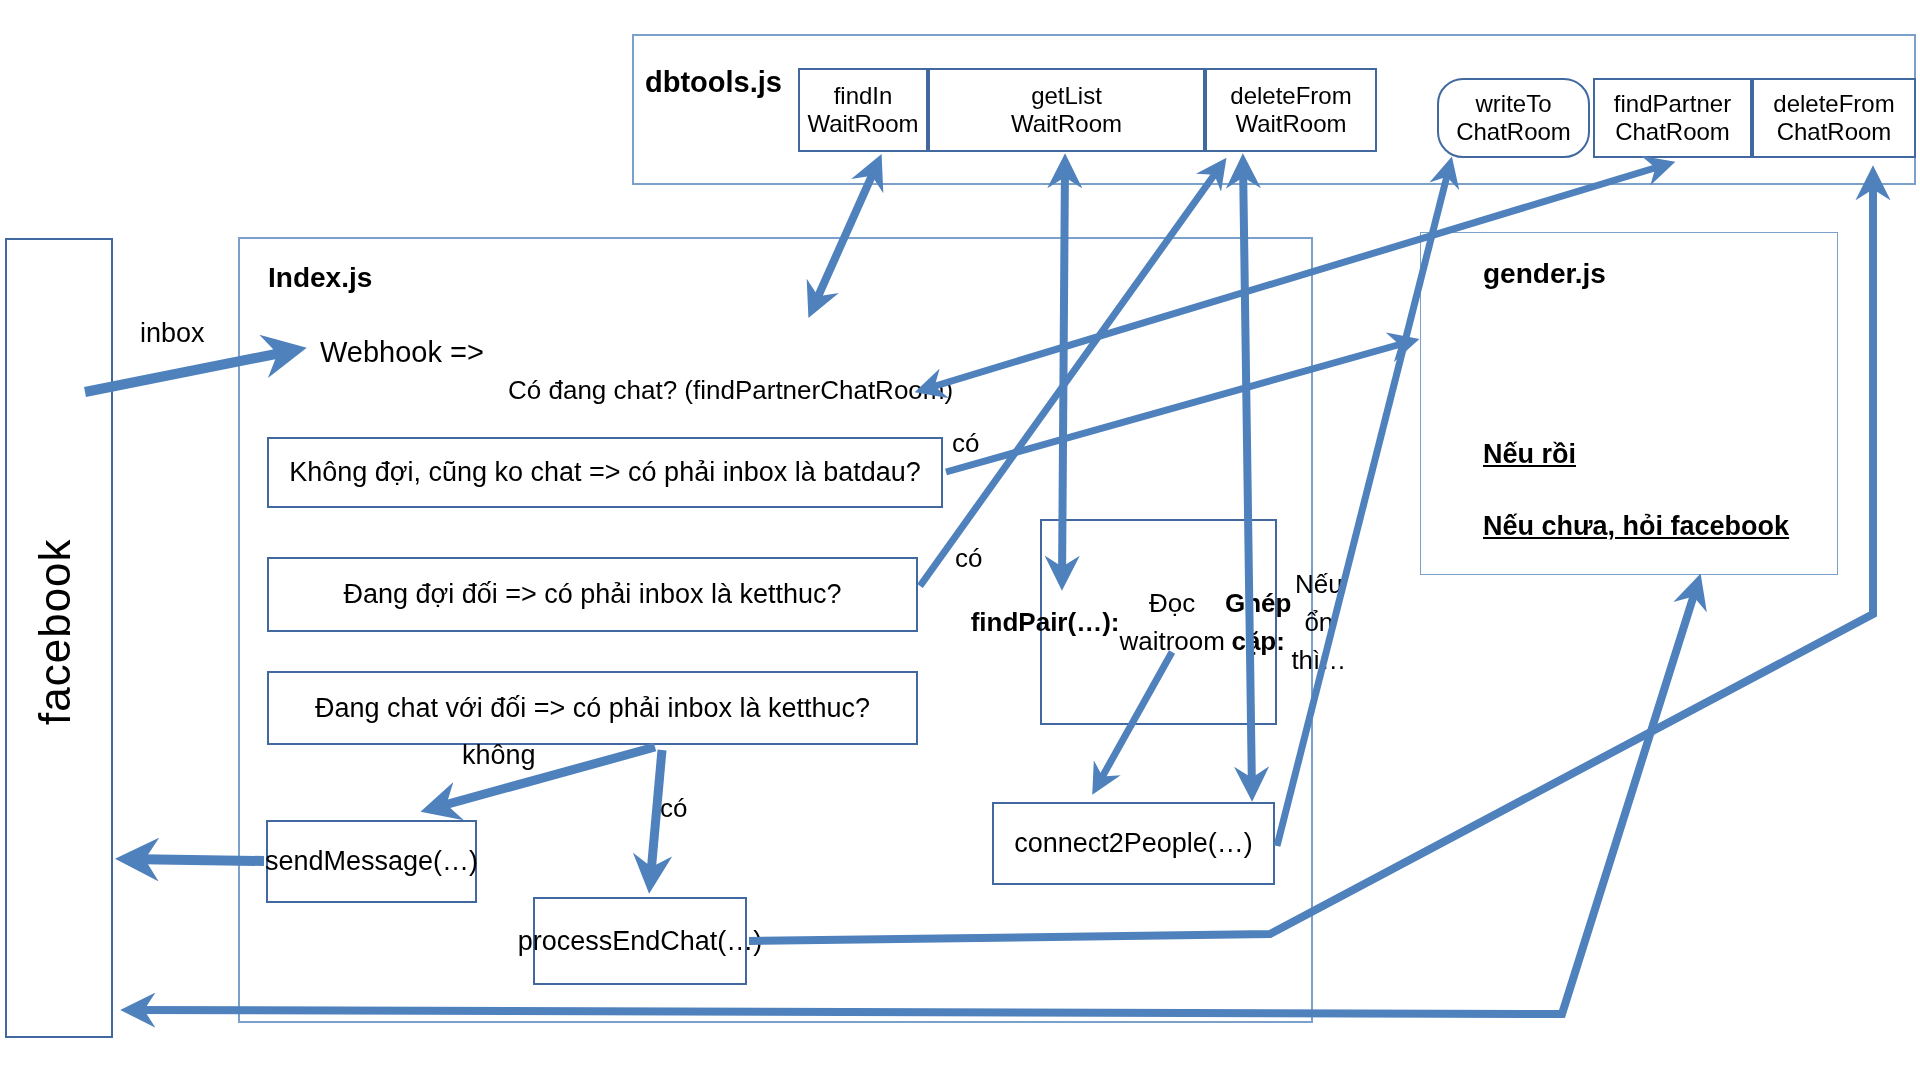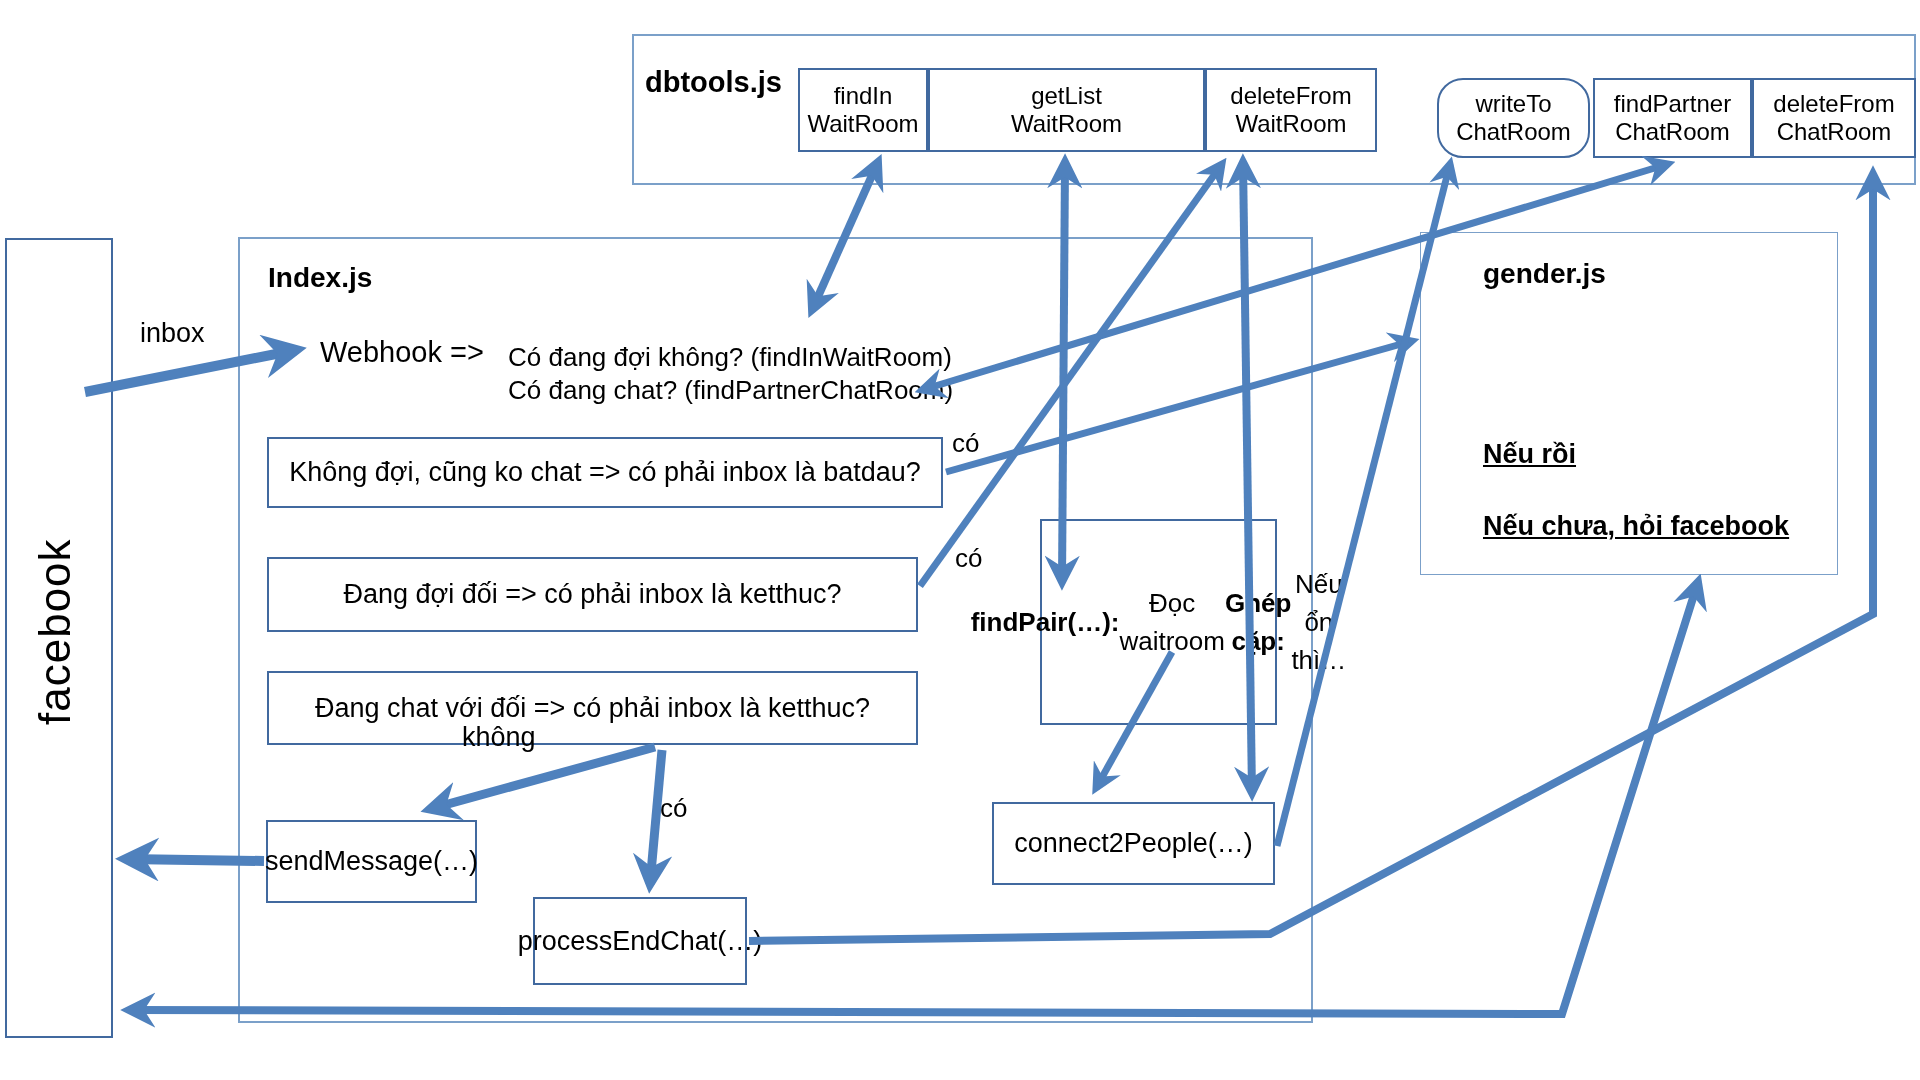--- a/index.html
+++ b/index.html
@@ -66,21 +66,20 @@
   </div>
   <div class="method-box" style="left:1752px;top:78px;width:164px;height:80px;">
     <span>deleteFrom</span>
     <span>ChatRoom</span>
   </div>
 
   <div class="container" style="left:238px;top:237px;width:1075px;height:786px;"></div>
   <div class="module-title" style="left:268px;top:262px;">Index.js</div>
 
   <div class="free-text" style="left:320px;top:336px;font-size:29px;">Webhook =&gt;</div>
-  <div class="free-text" style="left:508px;top:341px;">Có đang đợi không? (findInWaitRoom)</div>
   <div class="free-text" style="left:508px;top:374px;">Có đang chat? (findPartnerChatRoom)</div>
 
   <div class="box" style="left:267px;top:437px;width:676px;height:71px;">
     <span>Không đợi, cũng ko chat =&gt; có phải inbox là batdau?</span>
   </div>
   <div class="box" style="left:267px;top:557px;width:651px;height:75px;">
     <span>Đang đợi đối =&gt; có phải inbox là ketthuc?</span>
   </div>
   <div class="box" style="left:267px;top:671px;width:651px;height:74px;">
     <span>Đang chat với đối =&gt; có phải inbox là ketthuc?</span>
@@ -104,21 +103,21 @@
   </div>
 
   <div class="container" style="left:1420px;top:232px;width:418px;height:343px;border-width:1.5px;"></div>
   <div class="module-title" style="left:1483px;top:258px;">gender.js</div>
   <div class="free-text bold-underline" style="left:1483px;top:438px;font-size:27px;">Nếu rồi</div>
   <div class="free-text bold-underline" style="left:1483px;top:510px;font-size:27px;">Nếu chưa, hỏi facebook</div>
 
   <div class="edge-label" style="left:140px;top:318px;font-size:27px;">inbox</div>
   <div class="edge-label" style="left:952px;top:428px;">có</div>
   <div class="edge-label" style="left:955px;top:543px;">có</div>
-  <div class="edge-label" style="left:462px;top:722px;font-size:27px;">không</div>
+  <div class="edge-label" style="left:462px;top:740px;font-size:27px;">không</div>
   <div class="edge-label" style="left:660px;top:793px;">có</div>
 
   <svg id="arrow-layer" viewBox="0 0 1920 1080" xmlns="http://www.w3.org/2000/svg">
     <defs>
       <marker id="ah" viewBox="0 0 10 10" refX="7.5" refY="5" markerWidth="4.4" markerHeight="4.4" orient="auto-start-reverse" markerUnits="strokeWidth">
         <path d="M 0 0 L 10 5 L 0 10 L 3.2 5 Z"></path>
       </marker>
     </defs>
 
     <line x1="85" y1="392" x2="296" y2="350" stroke-width="10" marker-end="url(#ah)"></line>

